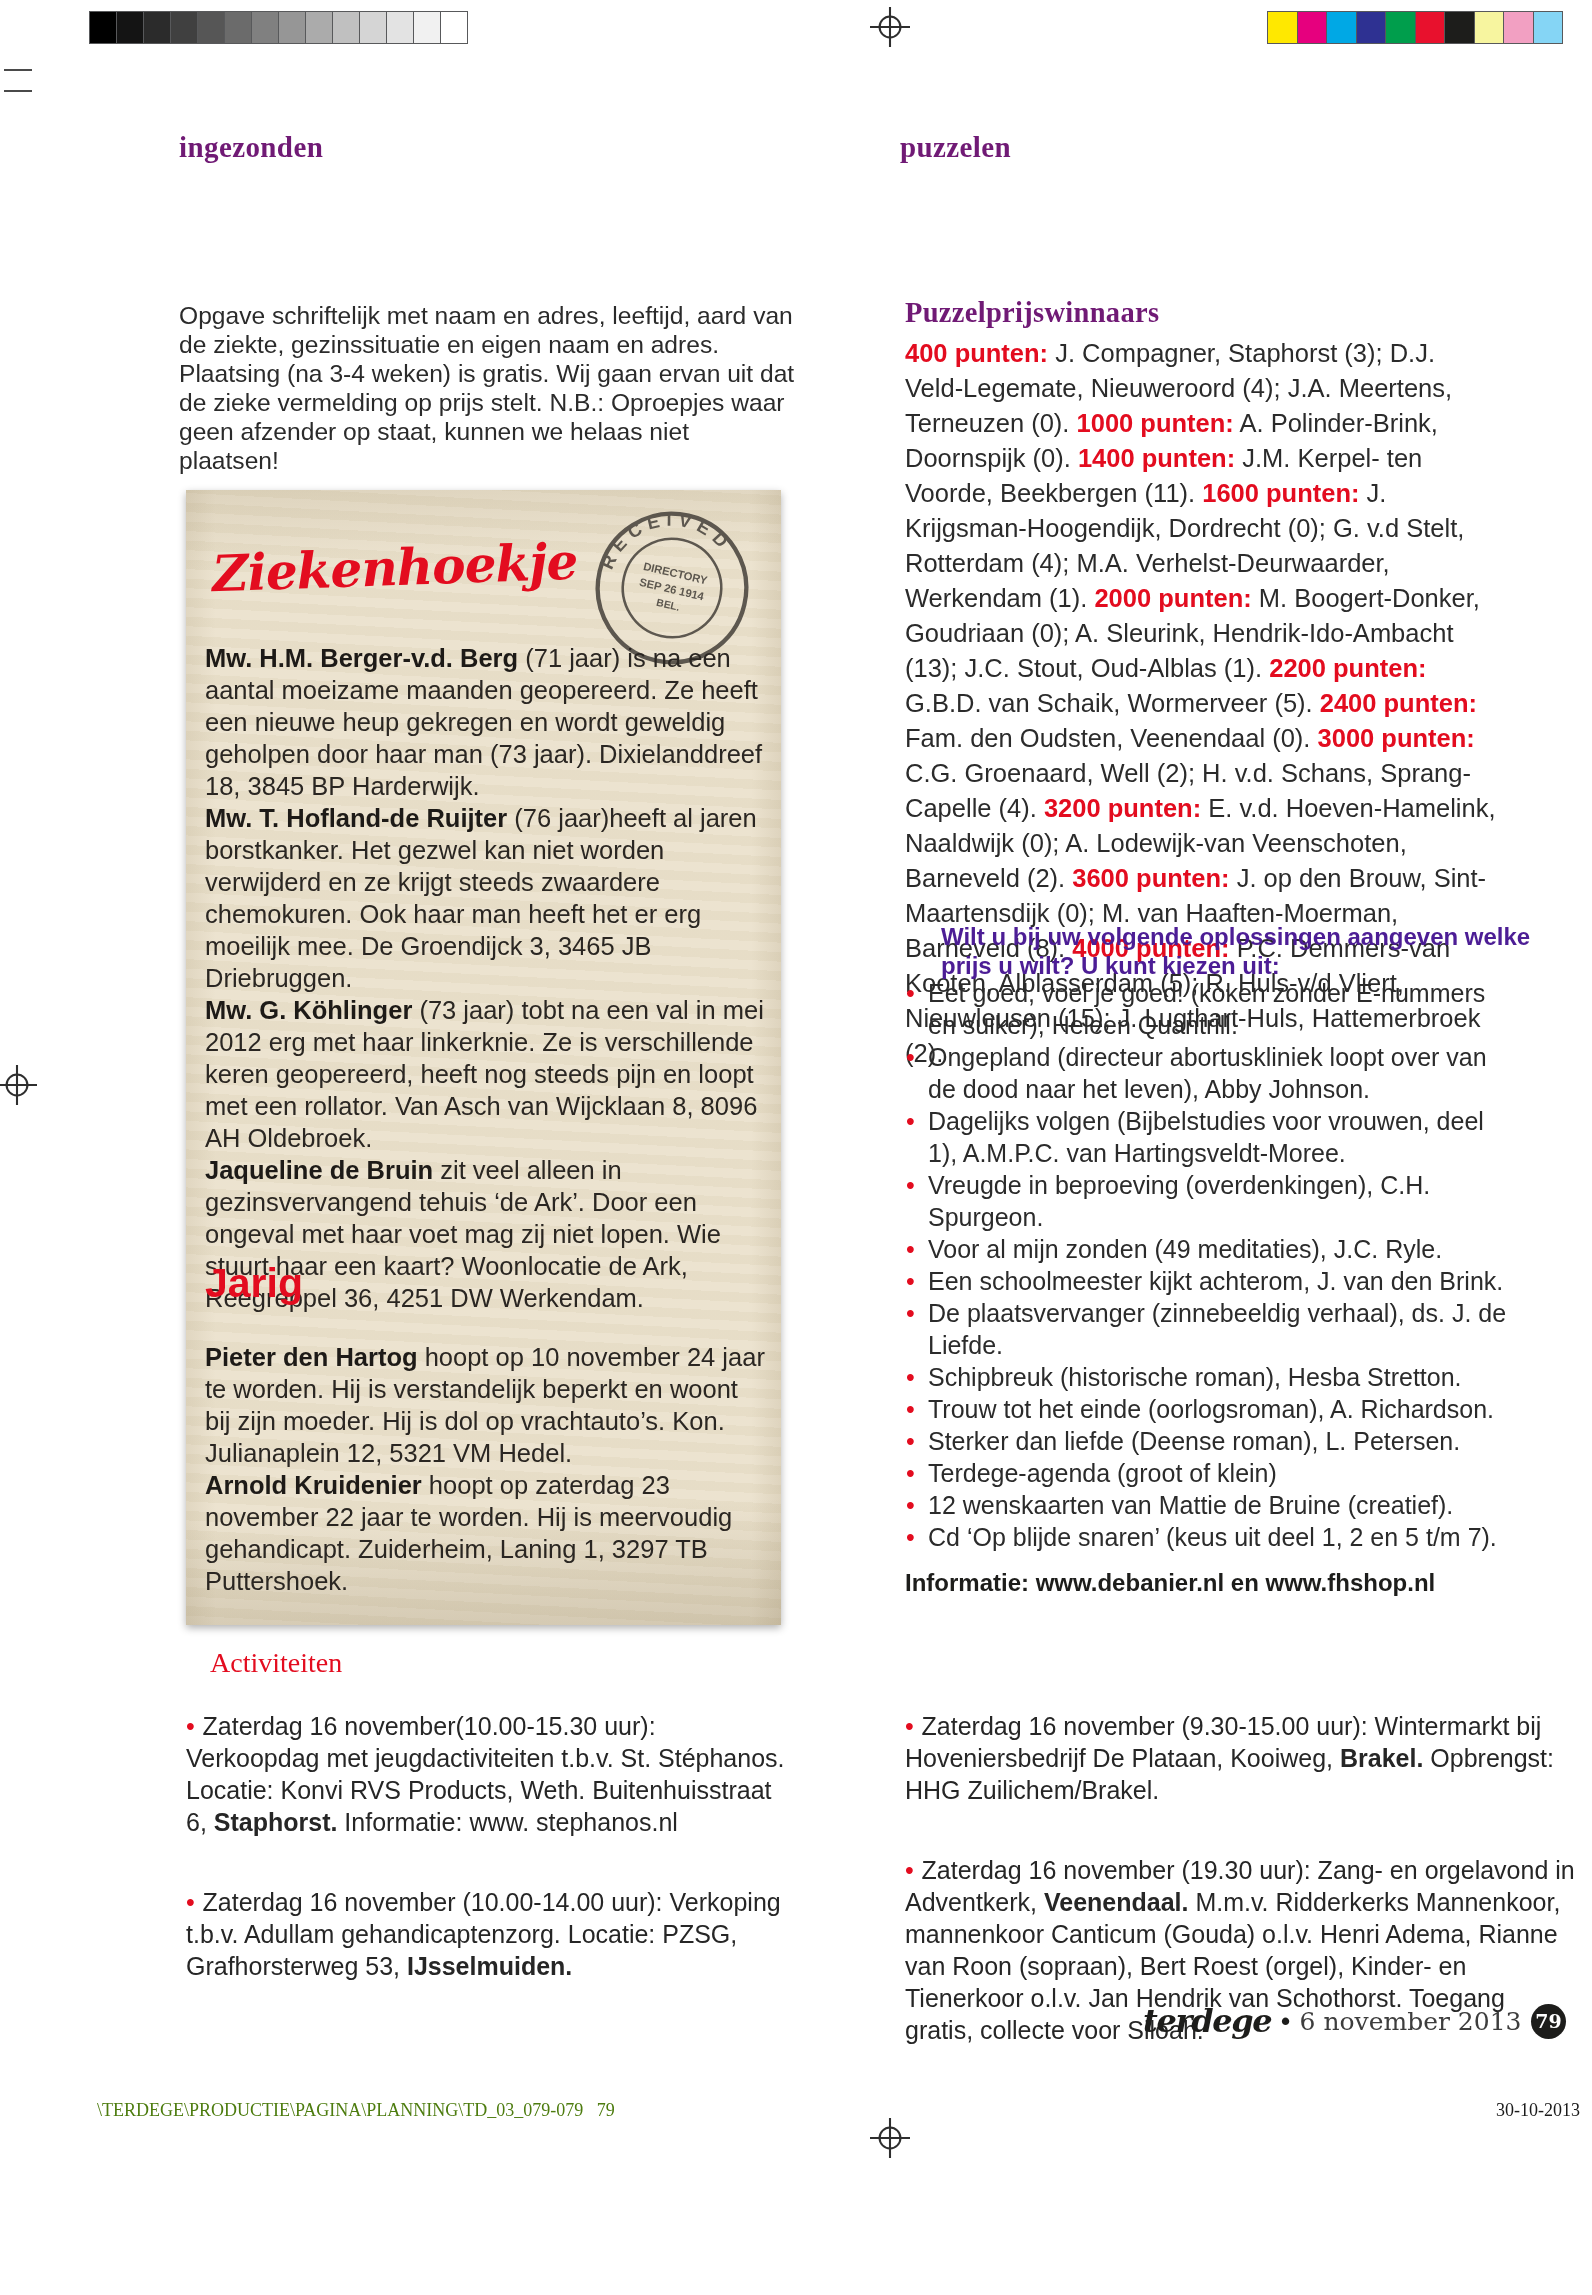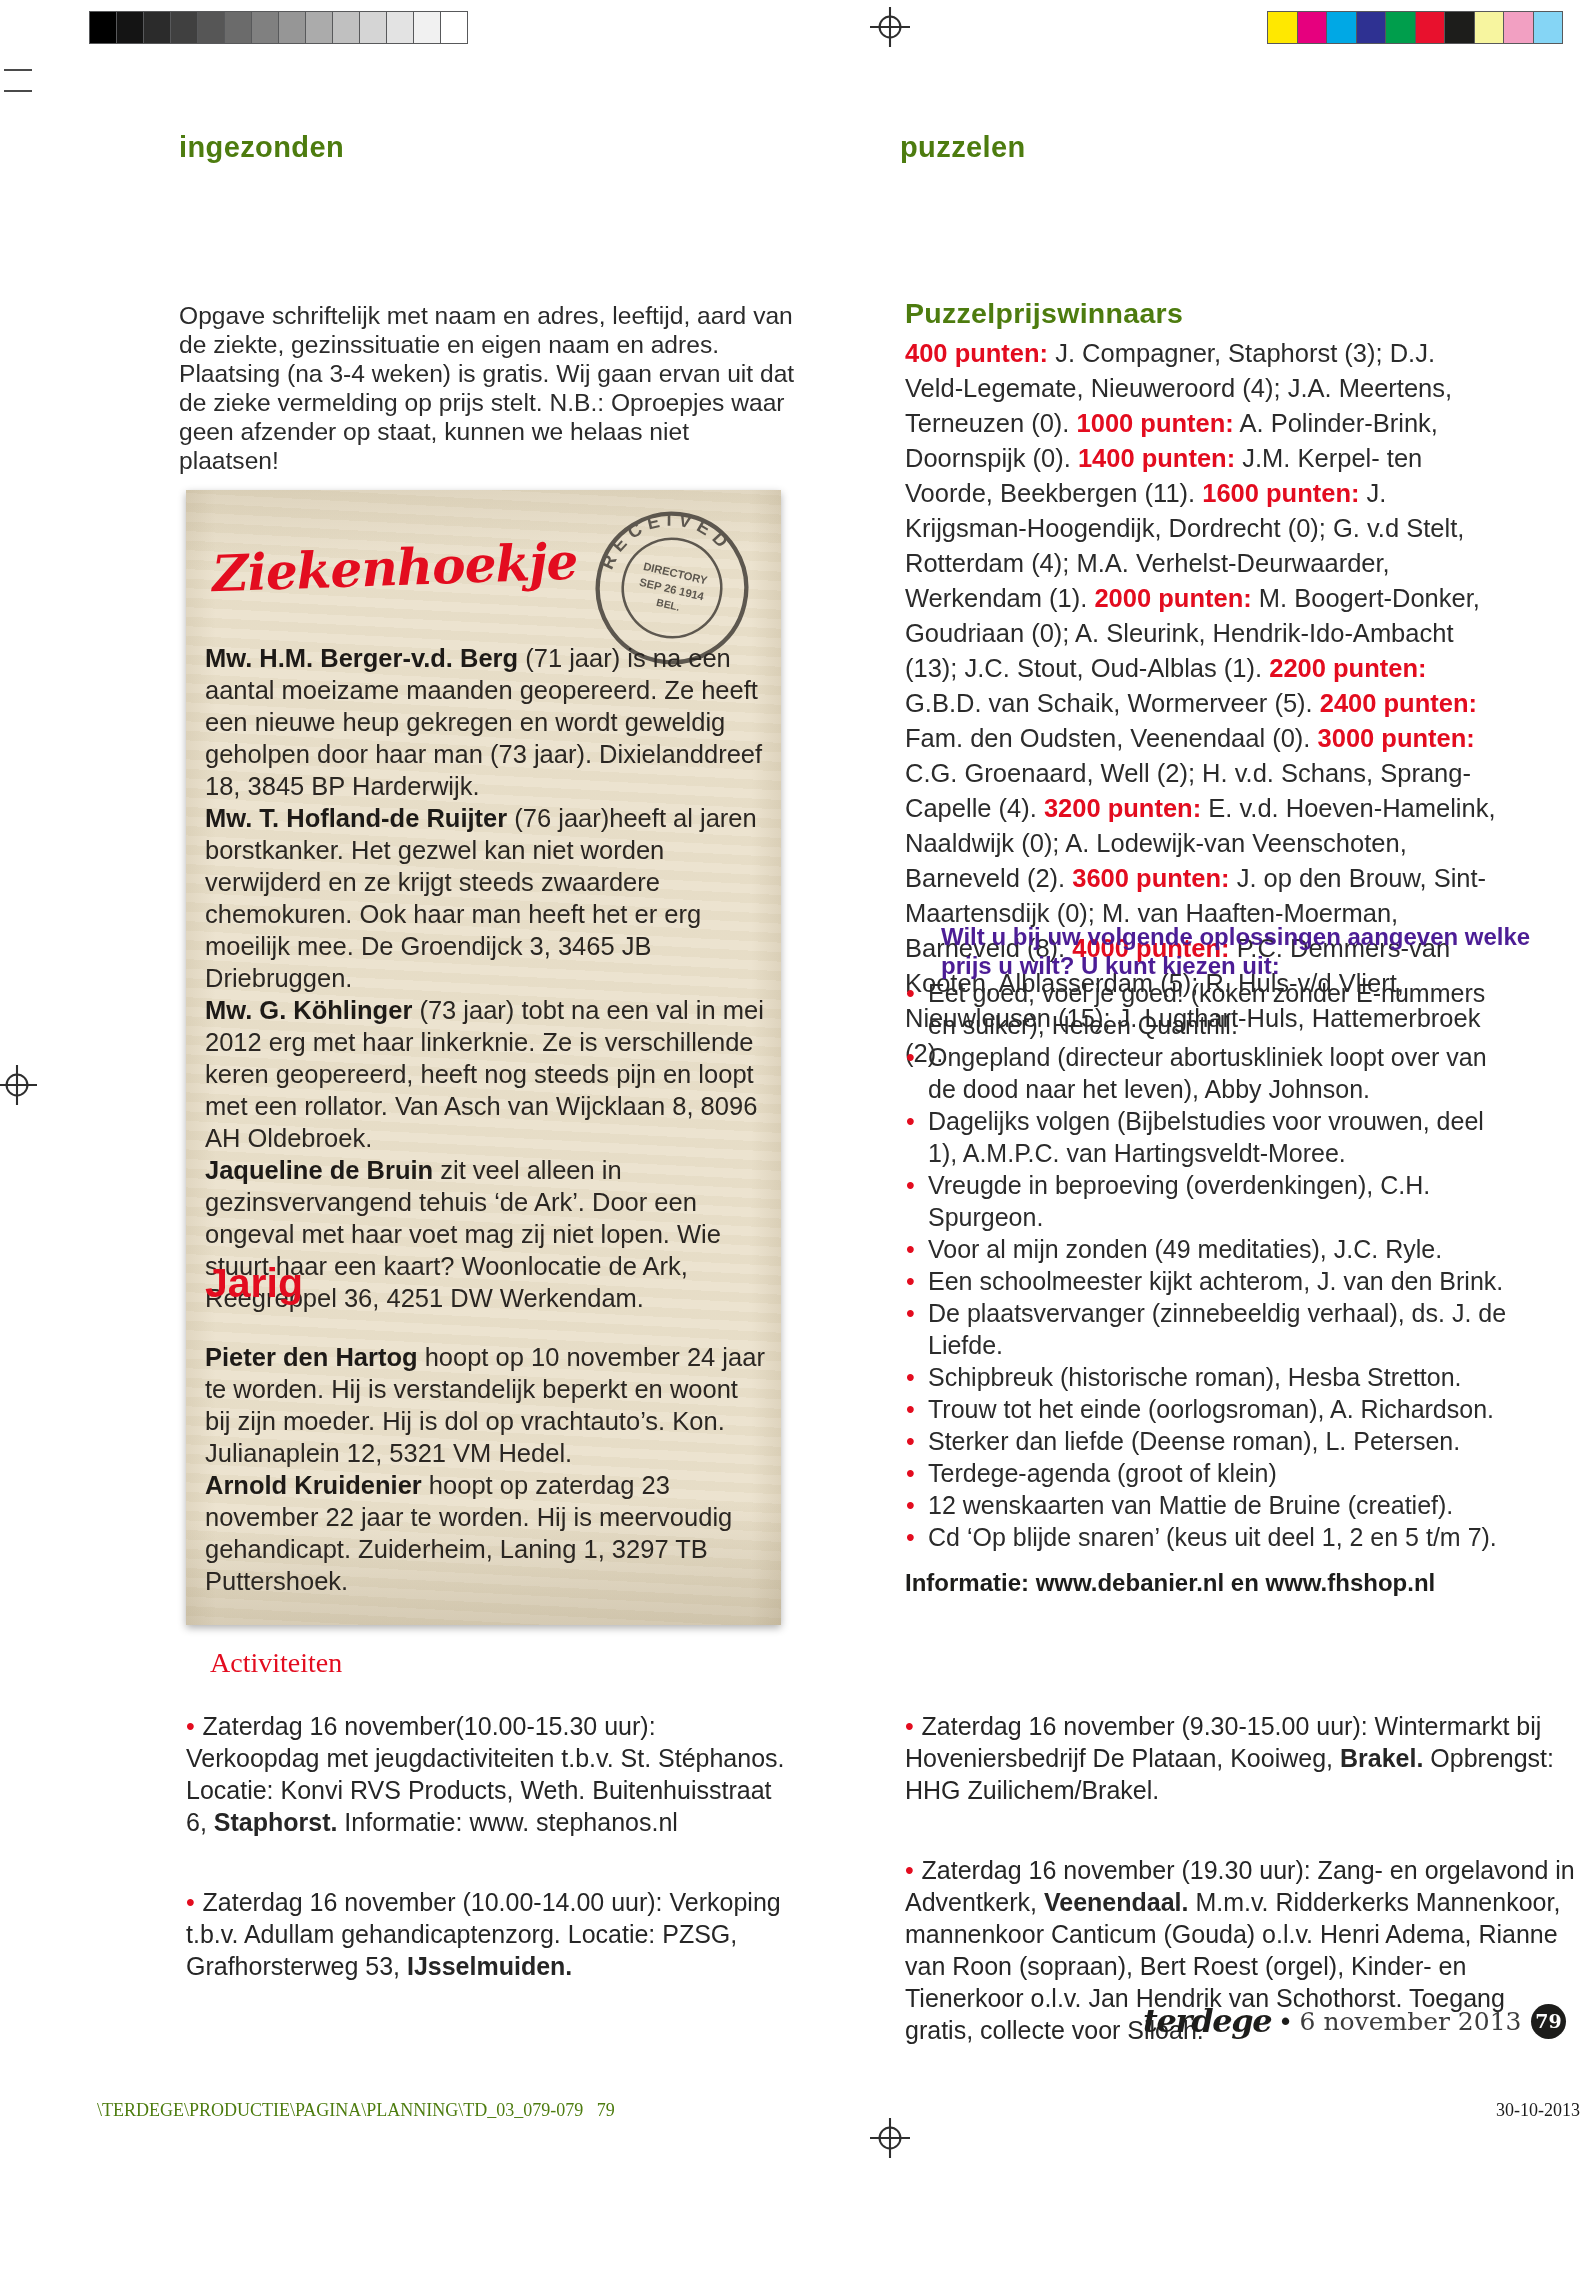--- a/index.html
+++ b/index.html
@@ -1,20 +1,20 @@
 <!DOCTYPE html>
 <html style="font-size:14px"><head>
 <meta charset="utf-8">
 <style>
   html,body{margin:0;padding:0;}
   body{
     width:1592px;height:2295px;position:relative;background:#ffffff;
     font-family:"Liberation Sans", sans-serif;color:#262626;overflow:hidden;
   }
-  .slab{font-family:Liberation Sans, sans-serif;font-weight:bold;color:#4d7c0f;}
+  .slab{font-family:Liberation Serif, serif;font-weight:bold;color:#701a75;}
 
   
   #gray-bar{position:absolute;left:89px;top:11.2px;display:flex;border:1.7px solid #58595b;}
   .gcell{width:26px;height:31px;border-right:0.9px solid #58595b;}
   .gcell:last-child{border-right:none;}
   #color-bar{position:absolute;left:1267px;top:11.2px;display:flex;border:1.7px solid #58595b;}
   .ccell{width:28.5px;height:31px;border-right:0.9px solid #58595b;}
   .ccell:last-child{border-right:none;}
   .regmark{position:absolute;width:40px;height:40px;}
   .tick{position:absolute;left:3.5px;width:28px;height:1.7px;background:#4a4a4a;}

